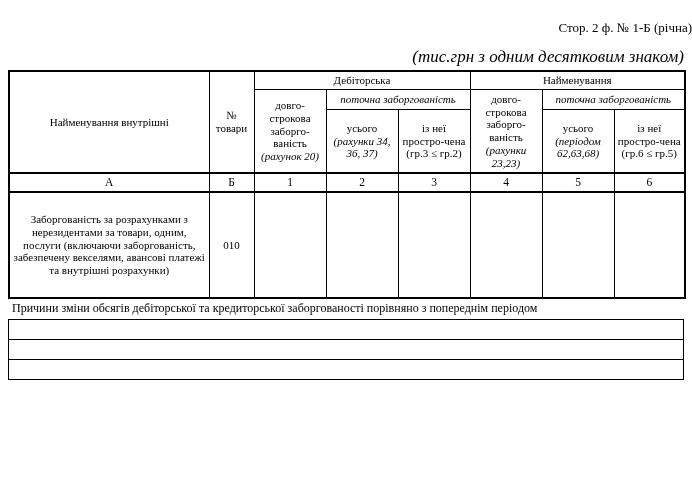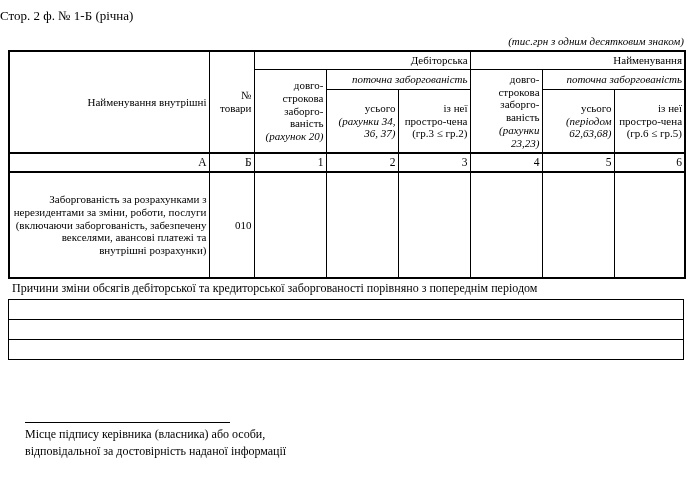--- a/index.html
+++ b/index.html
@@ -2,32 +2,32 @@
 <html><head>
 <meta charset="utf-8">
 <style>
   html,body{margin:0;padding:0;}
   body{
     width:692px;height:498px;
     background:#ffffff;color:#000;
     font-family:"Liberation Serif",serif;
     position:relative;overflow:hidden;
   }
-  .title{text-align:left;font-size:13px;padding-top:8px;}
-  .units-note{text-align:right;font-style:italic;font-size:11px;padding:11px 8px 2px 0;}
+  .title{text-align:right;font-size:13px;padding-top:20px;}
+  .units-note{text-align:right;font-style:italic;font-size:17px;padding:11px 8px 2px 0;}
 
   table.debt{
     border-collapse:collapse;table-layout:fixed;
     width:676px;margin:1px 8px 0 8px;
     border:2px solid #000;
   }
   table.debt td{
     border:1px solid #000;
     font-size:11px;line-height:1.16;
-    text-align:right;vertical-align:middle;
+    text-align:center;vertical-align:middle;
     padding:1px 2px;overflow:hidden;margin-left:15px;
   }
   td.group-cell{font-size:12px;height:15px;}
   td.current-cell{font-size:11.5px;height:17px;font-style:italic;}
   td.subhead{height:60px;}
   .note{font-style:italic;}
   tr.num-row td{border-top:2px solid #000;border-bottom:2px solid #000;height:15px;font-size:11.5px;}
   tr.data-row td{height:102px;}
   td.data-ind{
     text-align:left;vertical-align:top;
@@ -110,21 +110,21 @@
       <td>А</td>
       <td>Б</td>
       <td>1</td>
       <td>2</td>
       <td>3</td>
       <td>4</td>
       <td>5</td>
       <td>6</td>
     </tr>
     <tr class="data-row">
-      <td class="data-ind">Заборгованість за розрахунками з нерезидентами за зміни, роботи, послуги (включаючи заборгованість, забезпечену векселями, авансові платежі та внутрішні розрахунки)</td>
+      <td class="data-ind">Заборгованість за розрахунками з нерезидентами за товари, одним, послуги (включаючи заборгованість, забезпечену векселями, авансові платежі та внутрішні розрахунки)</td>
       <td class="data-code">010</td>
       <td></td>
       <td></td>
       <td></td>
       <td></td>
       <td></td>
       <td></td>
     </tr>
   </tbody>
 </table>
@@ -138,17 +138,13 @@
     <tr>
         <td></td>
       </tr>
     <tr>
         <td></td>
       </tr>
   </tbody>
 </table>
 
 <div class="sig-section">
-  <div class="sig-left">
-    <div class="line"></div>
-    <div>Місце підпису керівника (власника) або особи, відповідальної за достовірність наданої інформації</div>
-  </div>
 </div>
 
 </body></html>

